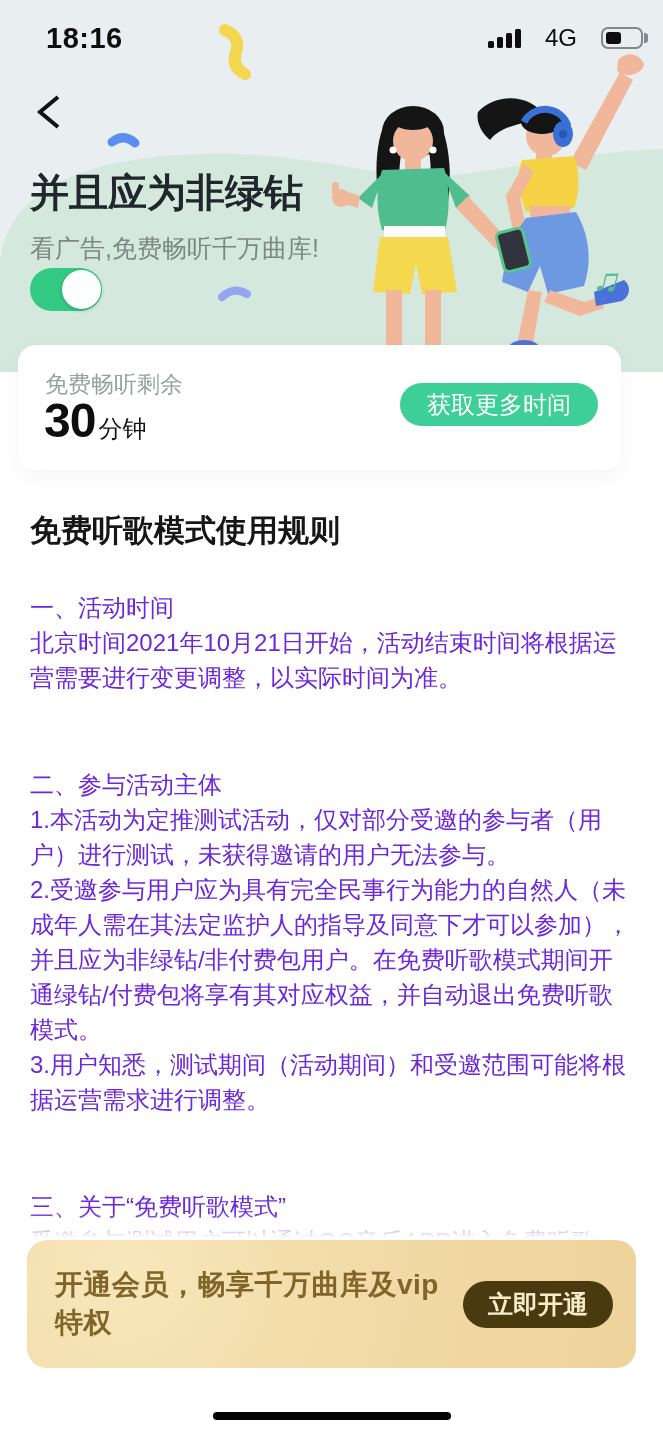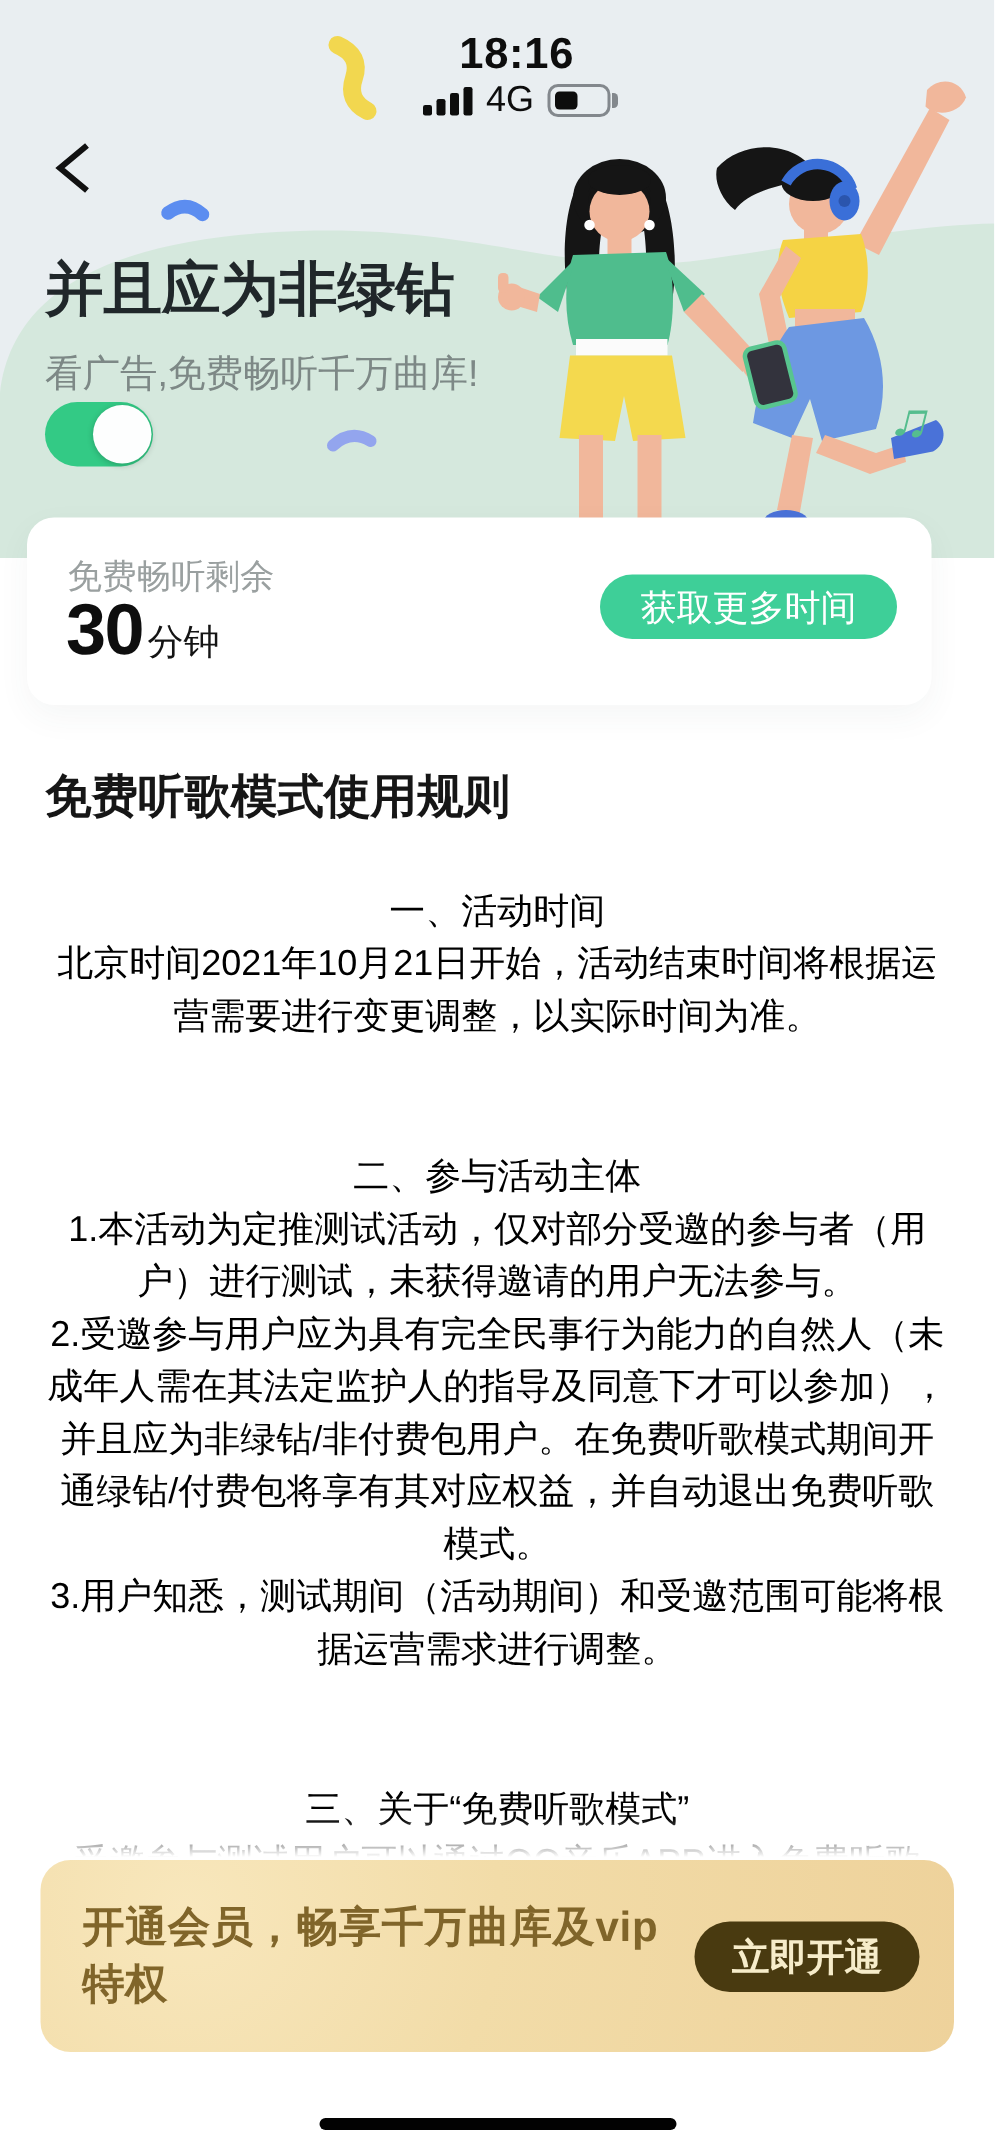--- a/index.html
+++ b/index.html
@@ -11,24 +11,24 @@
   }
 
   
   .hero { position:absolute; top:0; left:0; width:663px; height:372px; background:#e9eef1; overflow:hidden; }
   .hero-bg { position:absolute; top:0; left:0; }
   .dancers { position:absolute; top:40px; left:330px; }
 
   .statusbar {
     position:absolute; top:20px; left:0; right:0; height:36px;
     display:flex; align-items:center; justify-content:space-between;
-    padding:0 20px 0 46px; z-index:5;flex-direction:column;
+    padding:0 20px 0 46px; z-index:5;
   }
   .sb-time { font-size:29px; font-weight:700; color:#0d0d0d; letter-spacing:.5px; }
-  .sb-right { display:flex; align-items:center; gap:9px; }
+  .sb-right { display:flex; align-items:center; gap:24px; }
   .signal { display:flex; align-items:flex-end; gap:3px; height:20px; }
   .signal i { display:block; width:6px; background:#0d0d0d; border-radius:1.5px; }
   .signal i:nth-child(1){height:7px;} .signal i:nth-child(2){height:11px;}
   .signal i:nth-child(3){height:15px;} .signal i:nth-child(4){height:19px;}
   .sb-net { font-size:24px; color:#0d0d0d; }
   .battery { position:relative; width:42px; height:22px; border:2px solid #83888d; border-radius:7px; }
   .battery .fill { position:absolute; left:3px; top:3px; bottom:3px; width:15px; background:#0d0d0d; border-radius:3px; }
   .battery:after { content:""; position:absolute; right:-7px; top:4px; width:4px; height:10px; background:#83888d; border-radius:0 3px 3px 0; }
 
   .back { position:absolute; top:94px; left:34px; width:30px; height:36px; z-index:5; cursor:pointer; }
@@ -51,21 +51,21 @@
   .more-btn {
     position:absolute; right:23px; top:38px; height:43px; padding:0 27px;
     border:none; border-radius:22px; background:#3ecf98; color:#fff;
     font-size:24px; display:flex; align-items:center; cursor:pointer;
     font-family:Liberation Serif, serif;
   }
 
   
   .rules { position:absolute; top:470px; left:0; width:663px; padding:40px 30px 0; z-index:1; }
   .rules-heading { margin:0 0 38px; font-size:31px; font-weight:700; color:#161616; }
-  .rule-sec { margin:0 0 72px; font-size:24px; line-height:35px; color:#000000;text-align:center; }
+  .rule-sec { margin:0 0 72px; font-size:24px; line-height:35px; color:#6d28d9; }
   .rule-body { white-space:pre-line; }
 
   
   .footer { position:absolute; left:0; bottom:0; width:663px; height:196px; background:#fff; z-index:8; }
   .footer:before { content:""; position:absolute; top:-26px; left:0; width:100%; height:26px;
                    background:linear-gradient(rgba(255,255,255,0),#fff); }
   .vip-banner {
     position:absolute; top:2px; left:27px; width:609px; height:128px; border-radius:20px;
     background:radial-gradient(circle at 16% 25%, #f8e7bc 0%, #f2dca8 40%, #eed29b 100%);
     display:flex; align-items:center; justify-content:space-between;

